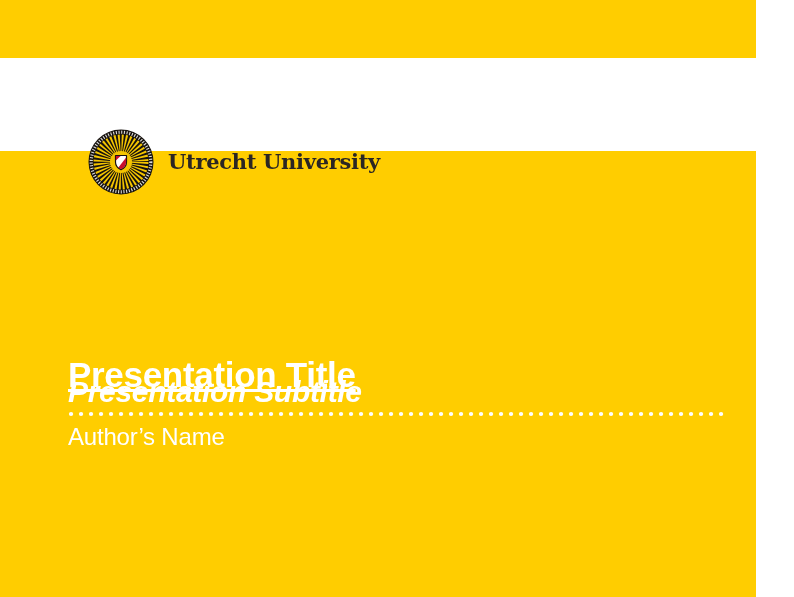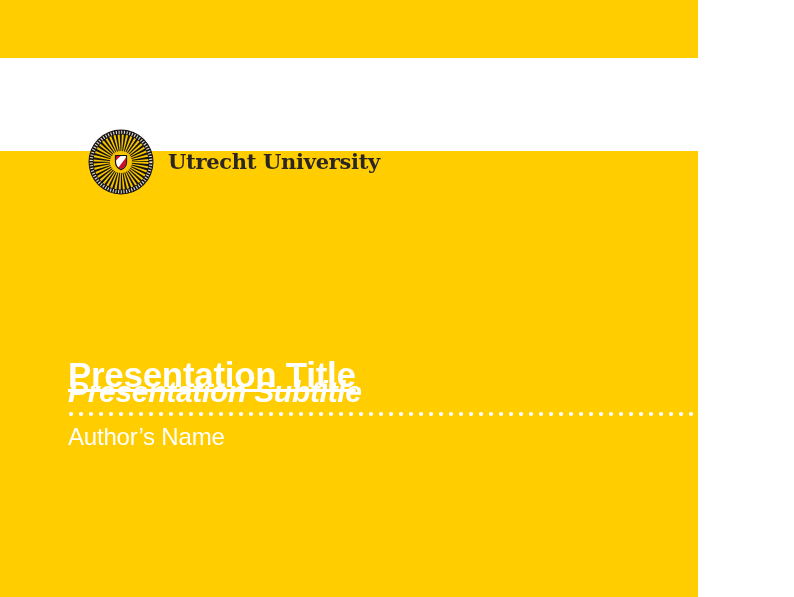--- a/index.html
+++ b/index.html
@@ -1,18 +1,18 @@
 <!DOCTYPE html>
 <html style="--brand-yellow: #FFCD00; --band-white: #FFFFFF; --text-white: #FFFFFF; --logo-black: #17120E; --logo-yellow: #F4C500; --shield-red: #C8102E; --university-text: #2B2623;"><head>
 <meta charset="utf-8">
 <style>
   html,body{margin:0;padding:0;background:#fff;}
   .slide{
     position:relative;
-    width:698px;height:597px;
+    width:756px;height:597px;
     overflow:hidden;
     background:var(--brand-yellow,#FFCD00);
     font-family:"Liberation Sans",sans-serif;
   }
   .top-band{
     position:absolute;left:0;top:0;width:794px;height:58px;
     background:var(--brand-yellow,#FFCD00);
   }
   .logo-band{
     position:absolute;left:0;top:58px;width:794px;height:93px;

